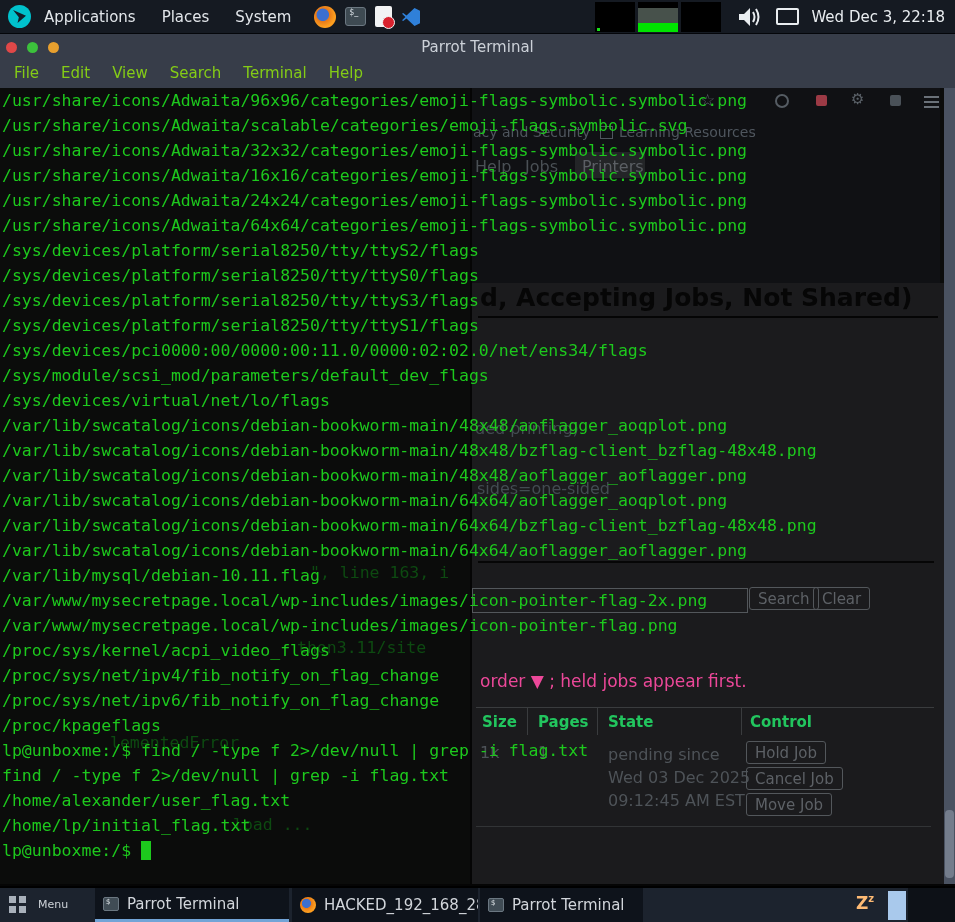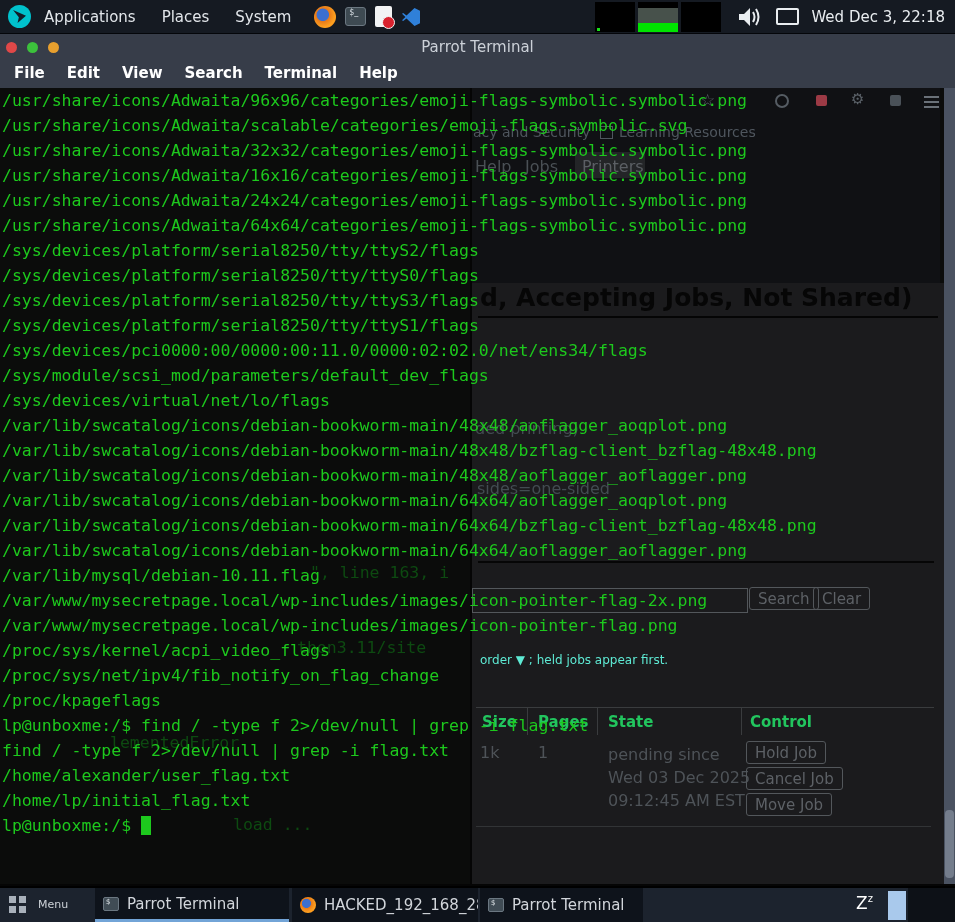--- a/index.html
+++ b/index.html
@@ -33,21 +33,21 @@
   
   #titlebar{position:absolute;left:0;top:34px;width:955px;height:26px;background:#373d49;}
   .tl{position:absolute;top:8px;width:11px;height:11px;border-radius:50%;}
   #tl-close{left:6px;background:#e04848;}
   #tl-min{left:27px;background:#3cc13c;}
   #tl-max{left:48px;background:#e8a02e;}
   #window-title{position:absolute;left:0;top:0;width:100%;text-align:center;line-height:26px;
                 color:#ccd1d8;font-size:15px;}
   #term-menubar{position:absolute;left:0;top:60px;width:955px;height:28px;background:#373d49;
                 display:flex;padding-left:3px;box-sizing:border-box;}
-  .term-menu-item{line-height:27px;padding:0 11px;color:#ffffff;font-size:15px;font-weight:bold;}
+  .term-menu-item{line-height:27px;padding:0 11px;color:#84cc16;font-size:15px;}
   
   #term-content{position:absolute;left:0;top:88px;width:955px;height:796px;background:#0b0c0b;overflow:hidden;}
   #browser-win{position:absolute;left:470px;top:0;width:470px;height:796px;background:#101114;
                border-left:2px solid #050505;box-sizing:border-box;z-index:1;}
   .bicon{position:absolute;color:#5b6269;}
   #star-icon{left:228px;top:2px;font-size:17px;}
   #profile-icon{left:303px;top:6px;width:14px;height:14px;border:2px solid #555c63;border-radius:50%;box-sizing:border-box;}
   #ublock-icon{left:344px;top:7px;width:11px;height:11px;background:#9c3a45;border-radius:2px;}
   #wrench-icon{left:379px;top:2px;font-size:15px;}
   #puzzle-icon{left:418px;top:7px;width:11px;height:11px;background:#4a5158;border-radius:2px;}
@@ -67,21 +67,21 @@
   .gray-frag{position:absolute;color:#434c52;font-size:16px;white-space:nowrap;}
   #frag-print{left:3px;top:136px;}
   #frag-sides{left:5px;top:196px;}
   .hr2{position:absolute;left:6px;top:278px;width:456px;height:2px;background:#060606;}
   #job-search-input{position:absolute;left:0;top:305px;width:270px;height:21px;background:transparent;
                     border:1px solid #53575b;}
   .pg-btn{position:absolute;height:23px;border:1px solid #53575b;border-radius:3px;background:transparent;
           color:#5d6166;font-size:15px;font-family:"DejaVu Sans",sans-serif;padding:0 8px;}
   #search-btn{left:277px;top:304px;}
   #clear-btn{left:341px;top:304px;}
-  #jobs-note{position:absolute;left:8px;top:370px;color:#5eead4;font-size:12px;}
+  #jobs-note{position:absolute;left:8px;top:388px;color:#ec4899;font-size:17px;}
   #tbl-topline{position:absolute;left:4px;top:424px;width:458px;height:1px;background:#3a3c3e;}
   .tbl-vline{position:absolute;top:424px;width:1px;height:28px;background:#3a3c3e;}
   #vl-1{left:55px;} #vl-2{left:125px;} #vl-3{left:269px;}
   .tbl-h{position:absolute;top:430px;font-size:15px;font-weight:bold;color:#22c55e;}
   .col-0{left:10px;} .col-1{left:66px;} .col-2{left:136px;} .col-3{left:278px;}
   #job-size{position:absolute;left:8px;top:460px;color:#4e5358;font-size:16px;}
   #job-pages{position:absolute;left:66px;top:460px;color:#4e5358;font-size:16px;}
   #job-state{position:absolute;left:136px;top:460px;color:#4e5358;font-size:16px;line-height:23px;}
   #job-controls{position:absolute;left:274px;top:458px;display:flex;flex-direction:column;
                 align-items:flex-start;gap:3px;}
@@ -109,21 +109,21 @@
   #menu-label{position:absolute;left:38px;top:0;line-height:34px;color:#cdd2d8;font-size:11px;}
   .task-item{position:absolute;top:0;height:34px;background:#0e131b;display:flex;align-items:center;
              gap:8px;padding-left:8px;box-sizing:border-box;color:#d2d6db;font-size:15px;white-space:nowrap;
              overflow:hidden;}
   .task-item.active{border-bottom:3px solid #72a4d7;}
   .task-0{left:95px;width:194px;} .task-1{left:292px;width:186px;} .task-2{left:480px;width:163px;}
   .mini-terminal-icon{flex:0 0 auto;width:16px;height:14px;background:#404c55;border:1px solid #6b7781;
           border-radius:2px;color:#dfe5e9;font-size:7px;line-height:8px;padding-left:2px;box-sizing:border-box;}
   .mini-firefox-icon{flex:0 0 auto;width:16px;height:16px;border-radius:50%;
            background:radial-gradient(circle at 40% 40%,#3b6fd0 0 31%,#e87b1a 36%,#ffa21f 68%,#e8650d 100%);}
-  #zz-icon{position:absolute;left:856px;top:5px;color:#ffffff;font-weight:normal;font-size:17px;}
+  #zz-icon{position:absolute;left:856px;top:5px;color:#fdba74;font-weight:bold;font-size:17px;}
   #zz-icon sup{font-size:10px;}
   #workspace-pager{position:absolute;left:888px;top:3px;width:18px;height:29px;background:#a9c9ec;}
   #tray-dark{position:absolute;left:908px;top:0;width:47px;height:34px;background:#0d1117;}
 </style>
 </head>
 <body>
 
 <div id="screen">
 
   <div id="top-panel">
@@ -265,20 +265,21 @@
         <div class="tline">/var/lib/swcatalog/icons/debian-bookworm-main/48x48/bzflag-client_bzflag-48x48.png</div>
         <div class="tline">/var/lib/swcatalog/icons/debian-bookworm-main/48x48/aoflagger_aoflagger.png</div>
         <div class="tline">/var/lib/swcatalog/icons/debian-bookworm-main/64x64/aoflagger_aoqplot.png</div>
         <div class="tline">/var/lib/swcatalog/icons/debian-bookworm-main/64x64/bzflag-client_bzflag-48x48.png</div>
         <div class="tline">/var/lib/swcatalog/icons/debian-bookworm-main/64x64/aoflagger_aoflagger.png</div>
         <div class="tline">/var/lib/mysql/debian-10.11.flag</div>
         <div class="tline">/var/www/mysecretpage.local/wp-includes/images/icon-pointer-flag-2x.png</div>
         <div class="tline">/var/www/mysecretpage.local/wp-includes/images/icon-pointer-flag.png</div>
         <div class="tline">/proc/sys/kernel/acpi_video_flags</div>
         <div class="tline">/proc/sys/net/ipv4/fib_notify_on_flag_change</div>
+        <div class="tline">/proc/sys/net/ipv6/fib_notify_on_flag_change</div>
         <div class="tline">/proc/kpageflags</div>
         <div class="tline">lp@unboxme:/$ find / -type f 2&gt;/dev/null | grep -i flag.txt</div>
         <div class="tline">find / -type f 2&gt;/dev/null | grep -i flag.txt</div>
         <div class="tline">/home/alexander/user_flag.txt</div>
         <div class="tline">/home/lp/initial_flag.txt</div>
         <div class="tline">lp@unboxme:/$<span id="cursor"></span></div>
       </div>
 
     <div id="scrollbar-track">
       <div id="scrollbar-thumb"></div>

